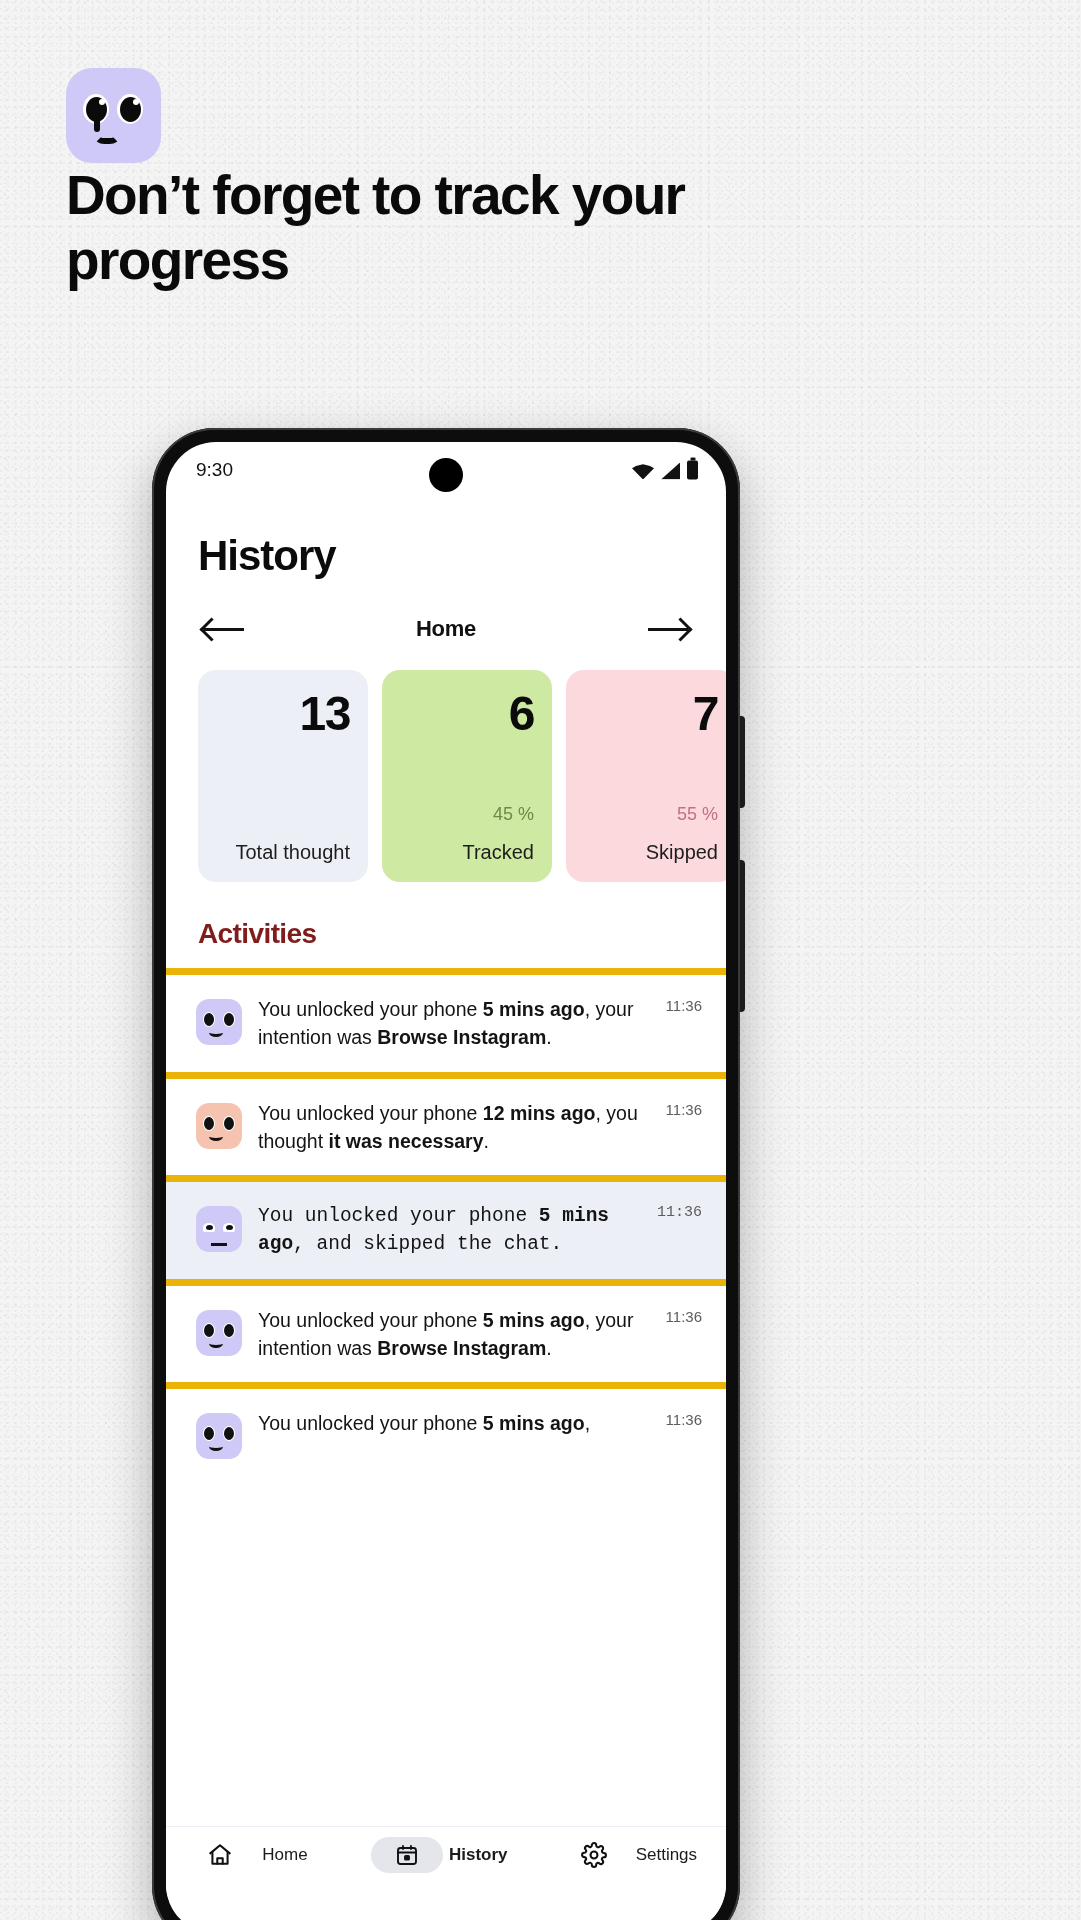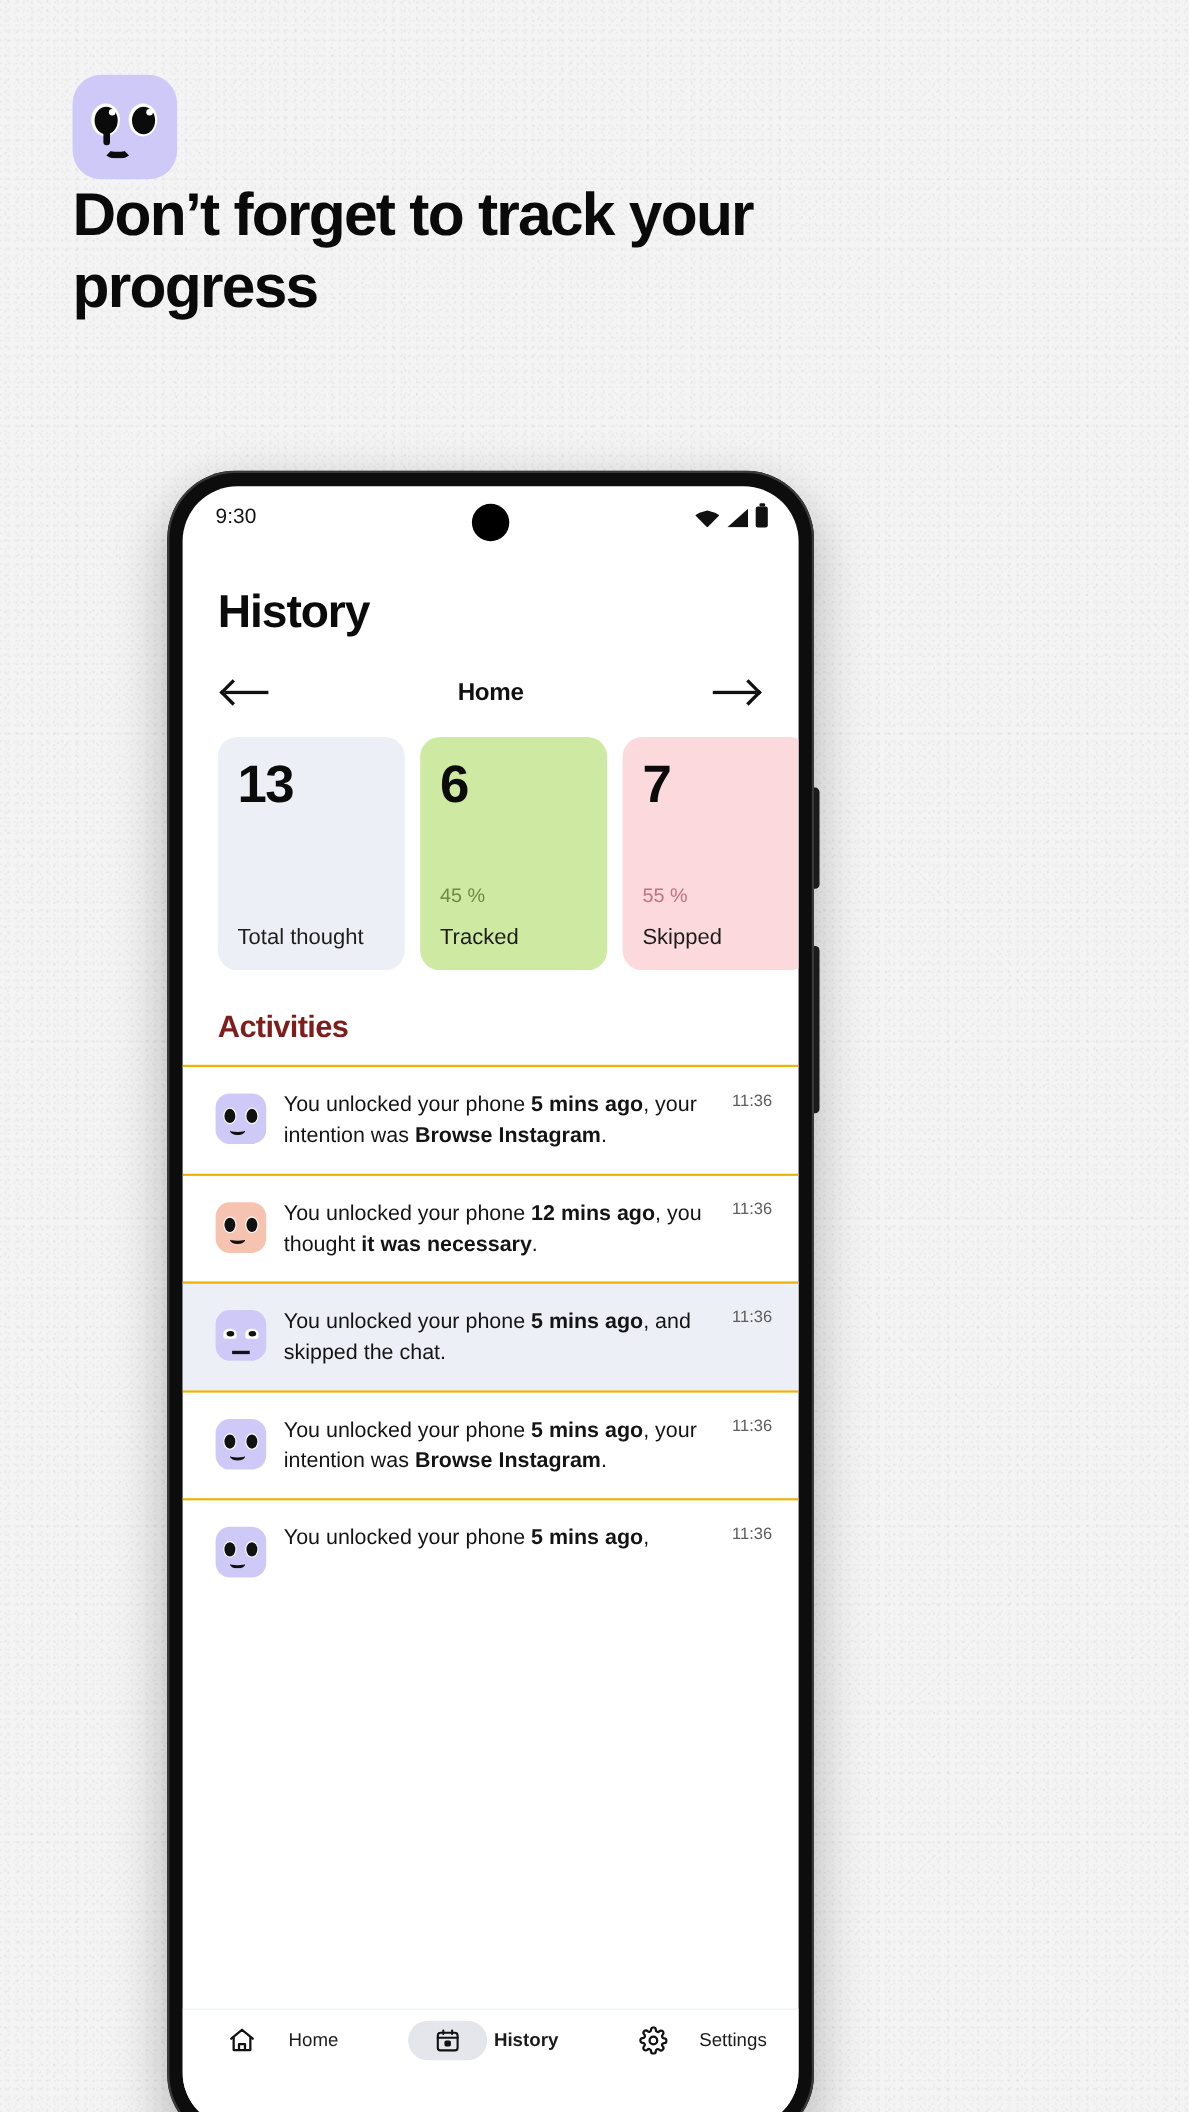--- a/index.html
+++ b/index.html
@@ -160,41 +160,41 @@
   .stats {
     display: flex; gap: 14px;
     padding: 26px 0 0 32px;
     overflow: hidden;
   }
   .card {
     flex: 0 0 auto;
     width: 170px; height: 212px;
     border-radius: 18px;
     padding: 20px 18px 18px 18px;
-    display: flex; flex-direction: column;
+    display: flex; flex-direction: column; align-items: flex-end;
   }
   .card .big { font-size: 48px; font-weight: 700; letter-spacing: -1.5px; color: #0b0b0b; line-height: 1; }
   .card .spacer { flex: 1; }
   .card .pct { font-size: 18px; font-weight: 400; margin-bottom: 16px; }
   .card .lbl { font-size: 20px; color: #1d1d1d; }
 
   
   .act-title {
     font-size: 28px; font-weight: 700; letter-spacing: -0.6px;
     color: #7f1d1d; padding: 36px 32px 18px 32px;
   }
   .act-list { }
   .act-row {
     display: flex; align-items: flex-start; gap: 16px;
     padding: 20px 26px 20px 30px;
-    border-top: 2px solid #eab308;
+    border-top: 7px solid #eab308;
     position: relative;
     min-height: 98px;
   }
-  .act-row.hl { background: #eceff6; }
+  .act-row.hl { background: #eceff6; font-family: Liberation Mono, monospace; }
   .face {
     flex: 0 0 auto;
     width: 46px; height: 46px; border-radius: 13px;
     position: relative; margin-top: 4px;
   }
   .f-eye {
     position: absolute; width: 12px; height: 15px; border-radius: 50%;
     background: #fff; display:flex; align-items:center; justify-content:center;
   }
   .f-eye.l { left: 7px; top: 13px; }

